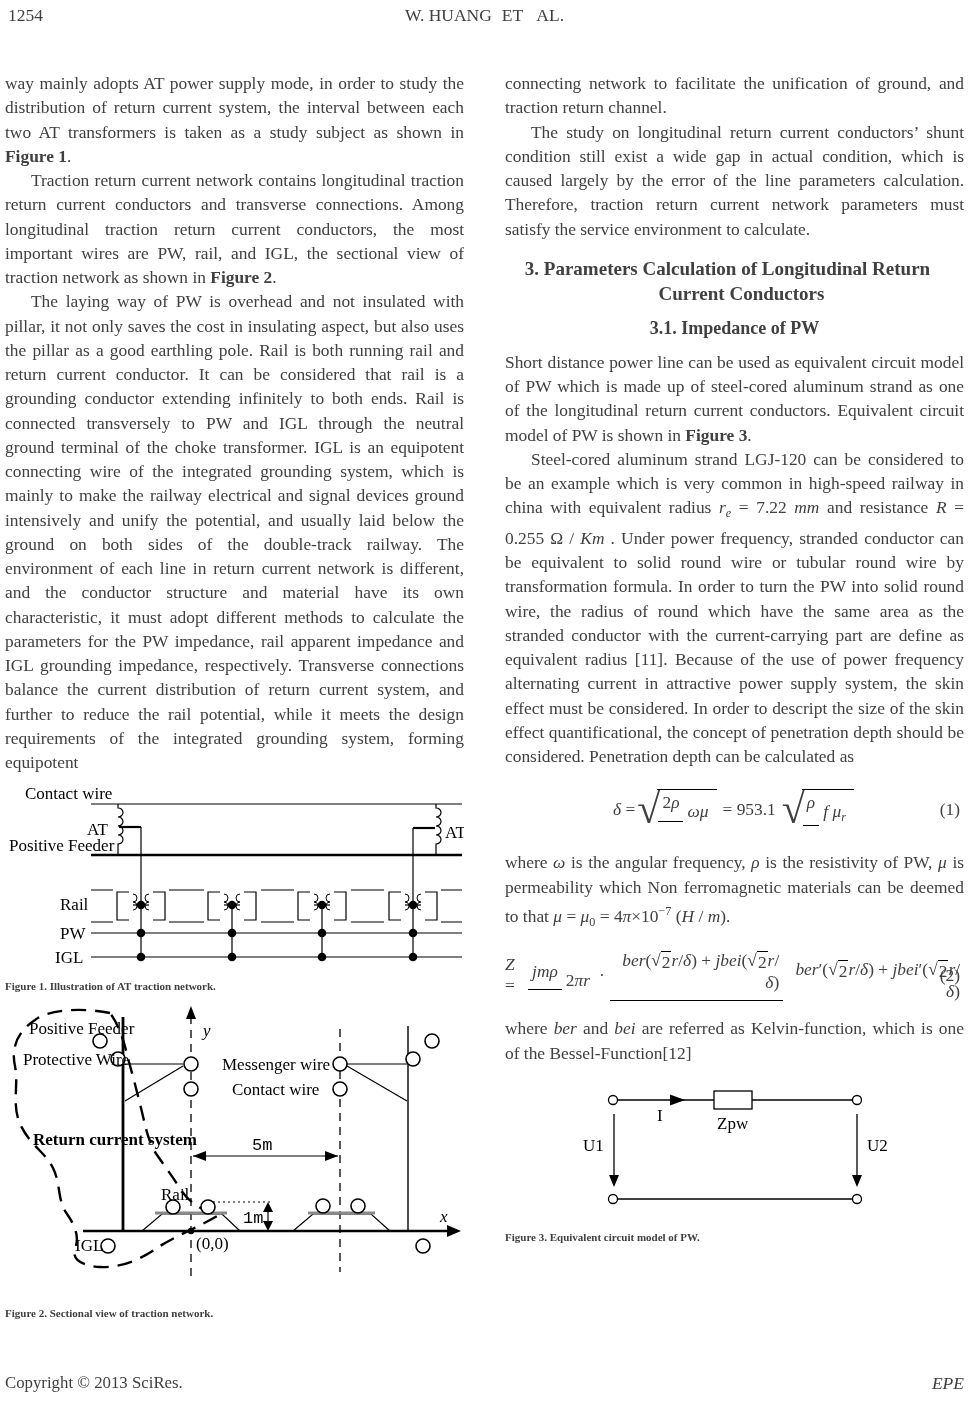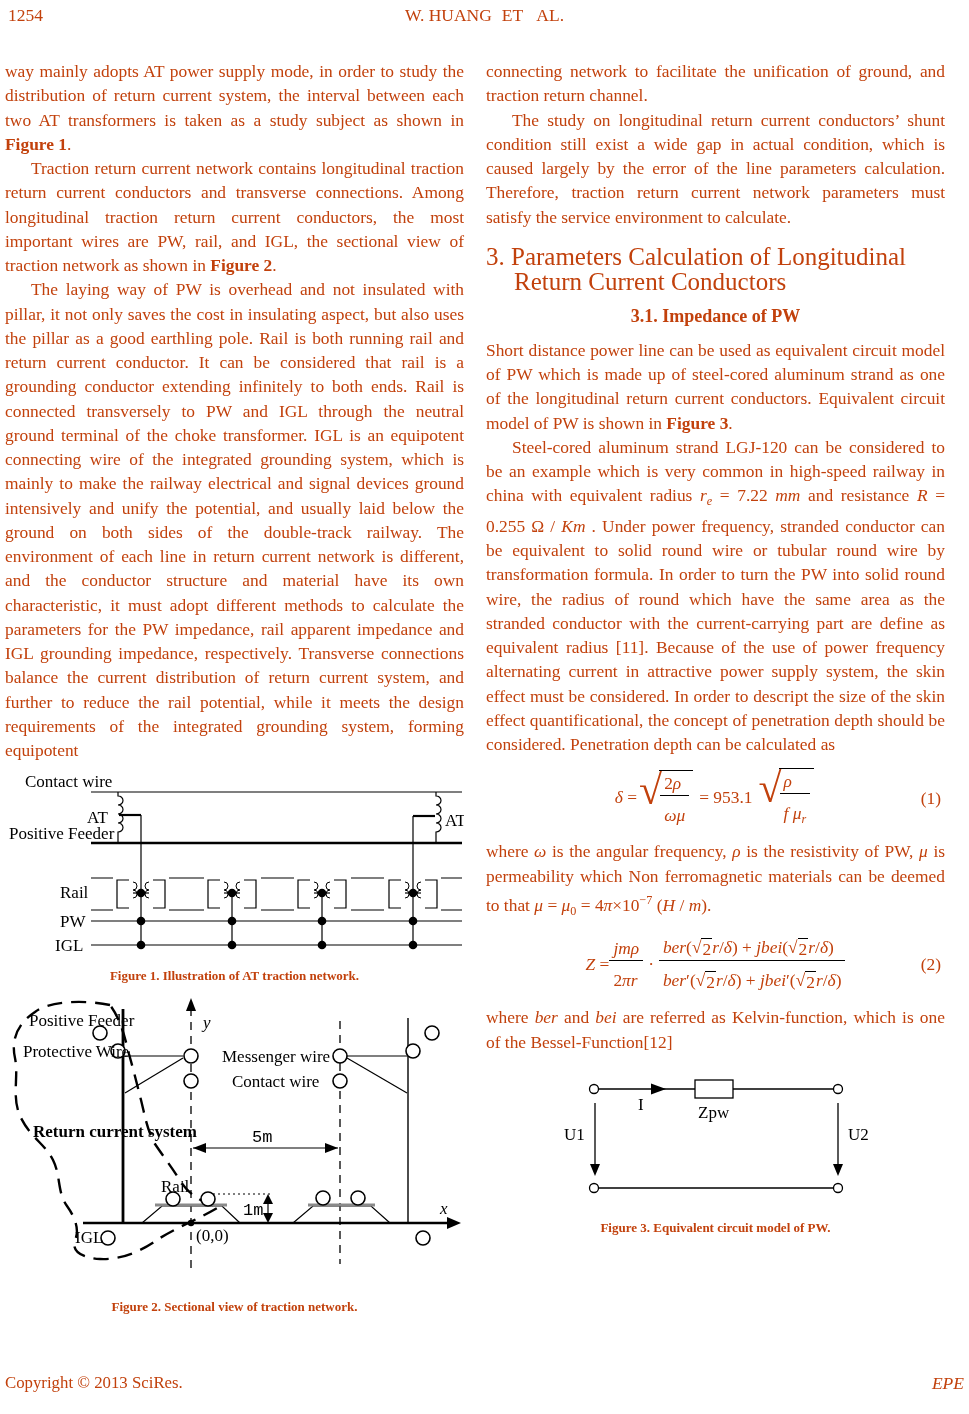--- a/index.html
+++ b/index.html
@@ -1,39 +1,39 @@
 <!DOCTYPE html>
 <html><head>
 <meta charset="utf-8">
 <style>
   html,body{margin:0;padding:0;background:#fff;}
-  .page{position:relative;width:969px;height:1414px;background:#fff;color:#c2410c;
+  .page{position:relative;width:969px;height:1414px;background:#fff;color:#404040;
         font-family:"Liberation Serif","DejaVu Serif",serif;overflow:hidden;}
   .pg-header{position:relative;height:30px;padding-top:5px;}
   .pg-num{position:absolute;left:8px;top:5px;font-size:17.5px;}
   .run-head{text-align:center;font-size:17.5px;}
   .run-head .etal{margin-left:10px;word-spacing:10px;}
-  .columns{display:flex;gap:22px;padding:0 5px;margin-top:24px;}
+  .columns{display:flex;gap:41px;padding:0 5px;margin-top:36px;}
   .col{width:459px;}
   .col p{margin:0;font-size:17.4px;line-height:24.25px;text-align:justify;}
   .indent{text-indent:26px;}
-  .h2{font-size:25px;font-weight:normal;line-height:25.5px;margin:15px 0 11px;
-      padding-left:28px;text-indent:-28px;padding-right:14px;text-align:left;}
+  .h2{font-size:19px;font-weight:bold;line-height:25.5px;margin:15px 0 11px;
+      padding-left:28px;text-indent:-28px;padding-right:14px;text-align:center;}
   .h3{font-size:18px;font-weight:bold;margin:1px 0 11px;text-align:center;}
-  .caption{font-size:13px;font-weight:bold;text-align:center;}
+  .caption{font-size:11px;font-weight:bold;text-align:left;}
   .cap1{margin:6px 0 12px;}
   .cap2{margin:8px 0 0;}
   .cap3{margin:10px 0 0;}
   .b{font-weight:bold;} .i{font-style:italic;}
   sub,sup{font-size:0.7em;}
   
   .equation{position:relative;display:flex;align-items:center;justify-content:center;
             font-size:17.4px;margin:12px 0 12px;min-height:58px;}
   .eq-body{display:inline-flex;align-items:center;}
-  .frac{display:inline-flex;flex-direction:column;text-align:left;vertical-align:middle;line-height:1.2;}
+  .frac{display:inline-flex;flex-direction:row;text-align:right;vertical-align:middle;line-height:1.2;}
   .frac .num{border-bottom:1.4px solid #000;padding:0 4px 1px;}
   .frac .den{padding:9px 4px 0;}
   .root{display:inline-flex;align-items:flex-start;margin:0 2px;}
   .root-sign{font-size:42px;line-height:40px;margin-right:-3px;}
   .root-body{border-top:1.5px solid #000;padding:2px 4px 0 1px;}
   .eq-mid{margin:0 4px;}
   .eq-dot{margin:0 5px;}
   .eqnum{position:absolute;right:4px;top:50%;transform:translateY(-50%);}
   .sq{display:inline-flex;align-items:flex-start;}
   .sq-sign{line-height:1.05;}

